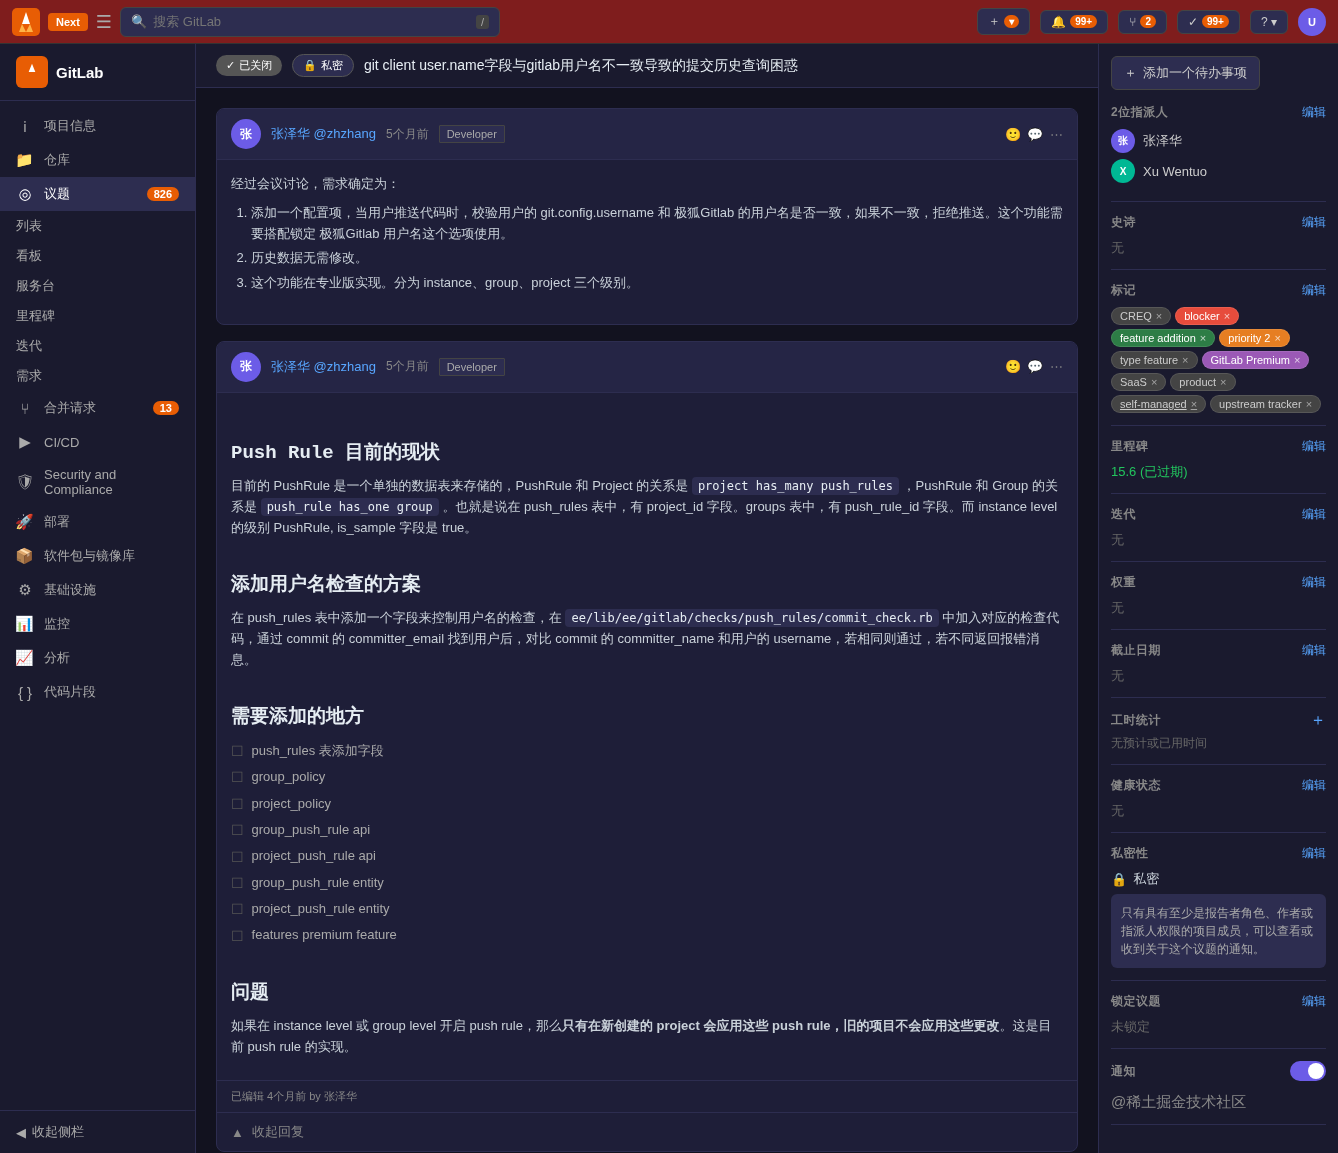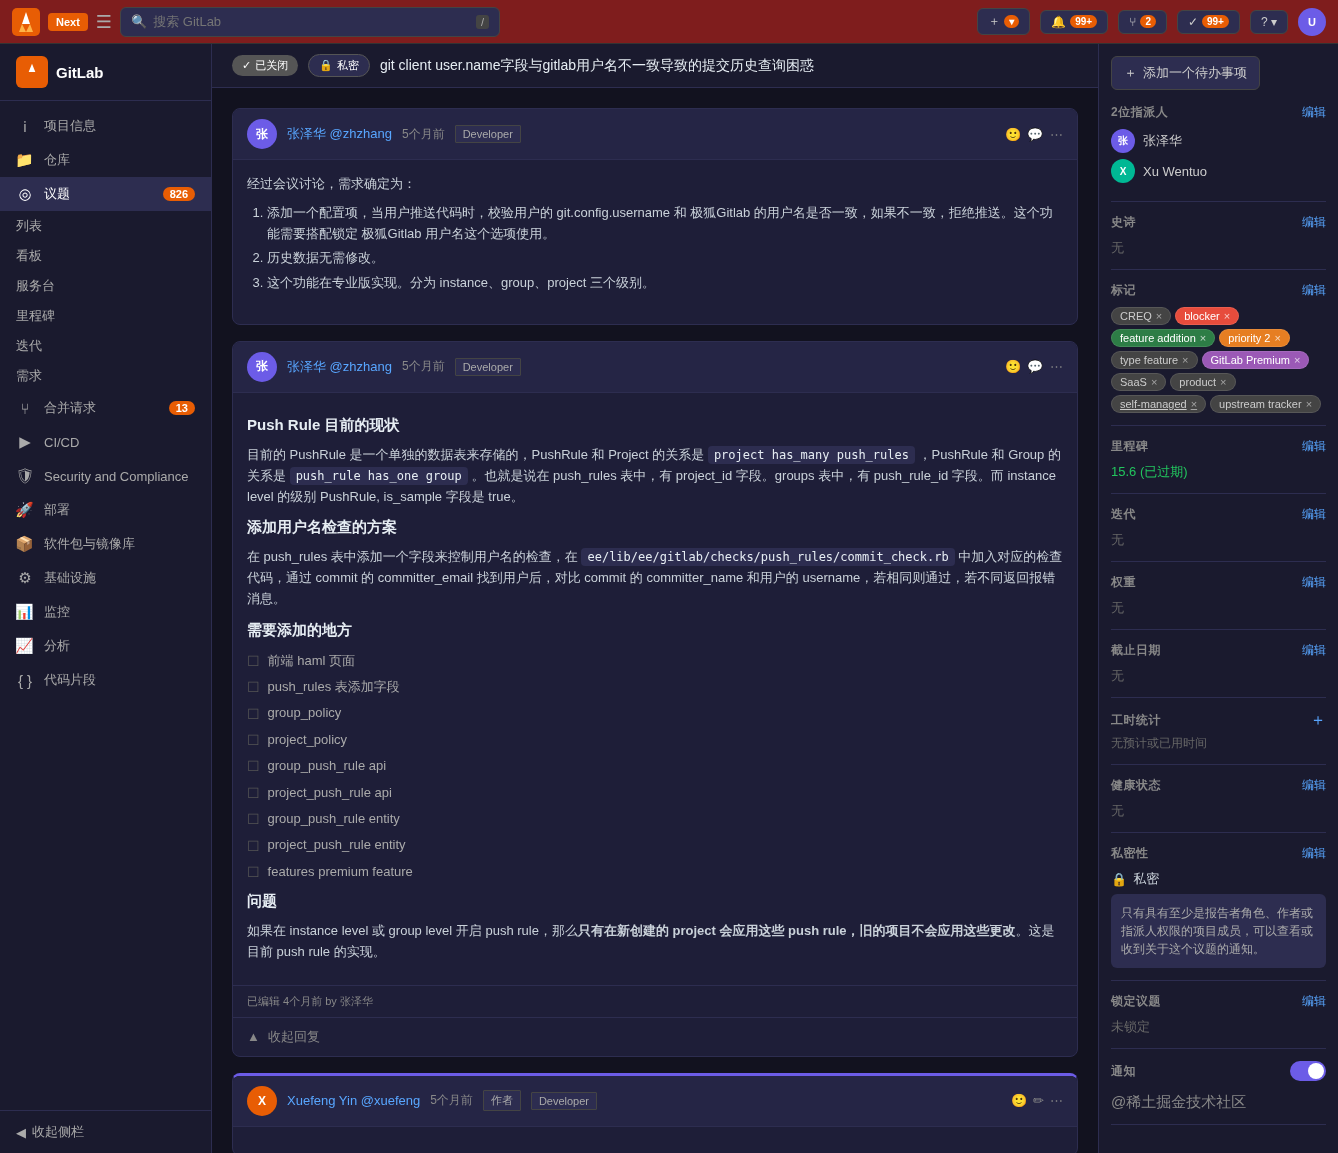--- a/index.html
+++ b/index.html
@@ -27,21 +27,21 @@
     .topnav-right { margin-left: auto; display: flex; align-items: center; gap: 10px; }
     .topnav-btn { background: #2d2d50; border: 1px solid #444; border-radius: 6px; color: #ccc; padding: 4px 10px; font-size: 12px; cursor: pointer; display: flex; align-items: center; gap: 4px; }
     .badge { background: #e85d04; color: #fff; border-radius: 10px; padding: 1px 5px; font-size: 10px; font-weight: bold; }
     .avatar-circle { width: 28px; height: 28px; border-radius: 50%; background: #6c5ce7; display: flex; align-items: center; justify-content: center; color: #fff; font-size: 11px; font-weight: bold; }
 
     
     .main-layout { display: flex; flex: 1; overflow: hidden; }
 
     
     .sidebar {
-      width: 212px; background: #1a1a2e; border-right: 1px solid #2d2d50;
+      width: 196px; background: #1a1a2e; border-right: 1px solid #2d2d50;
       display: flex; flex-direction: column; overflow-y: auto; flex-shrink: 0;
     }
     .sidebar-top { padding: 12px 16px; border-bottom: 1px solid #2d2d50; }
     .sidebar-logo-row { display: flex; align-items: center; gap: 8px; }
     .sidebar-logo-icon { width: 32px; height: 32px; background: #e85d04; border-radius: 6px; display: flex; align-items: center; justify-content: center; }
     .sidebar-logo-text { font-size: 15px; font-weight: 600; color: #fff; }
     .sidebar-nav { padding: 8px 0; flex: 1; }
     .sidebar-item {
       display: flex; align-items: center; gap: 10px; padding: 8px 16px;
       color: #aaa; cursor: pointer; border-radius: 0; font-size: 13px;
@@ -71,21 +71,21 @@
     .comment-avatar { width: 30px; height: 30px; border-radius: 50%; background: #6c5ce7; display: flex; align-items: center; justify-content: center; color: #fff; font-size: 12px; font-weight: bold; flex-shrink: 0; }
     .comment-author { color: #58a6ff; font-size: 13px; font-weight: 500; }
     .comment-time { color: #888; font-size: 12px; }
     .comment-role { background: #2d2d50; border: 1px solid #444; border-radius: 1px; padding: 2px 7px; font-size: 11px; color: #aaa; }
     .comment-actions { margin-left: auto; display: flex; gap: 6px; color: #888; }
     .comment-body { padding: 14px; font-size: 13px; color: #c9d1d9; line-height: 1.6; }
     .comment-body p { margin-bottom: 8px; }
     .comment-body ol { margin-left: 20px; margin-bottom: 16px; }
     .comment-body li { margin-bottom: 4px; }
     .code-inline { background: #2d2d50; padding: 2px 6px; border-radius: 4px; font-family: monospace; font-size: 12px; color: #e6edf3; }
-    .comment-body h3 { font-size: 15px; color: #e6edf3; margin: 6px 0 8px; }
+    .comment-body h3 { font-size: 19px; color: #e6edf3; margin: 31px 0 8px; font-family: Liberation Mono, monospace; }
     .checkbox-list { list-style: none; margin-left: 0; }
     .checkbox-list li { display: flex; align-items: center; gap: 8px; margin-bottom: 4px; color: #aaa; }
     .checkbox-list li::before { content: '☐'; color: #555; font-size: 14px; }
     .comment-edited { padding: 8px 14px; border-top: 1px solid #2d2d50; font-size: 11px; color: #888; }
 
     .collapse-bar { display: flex; align-items: center; gap: 8px; padding: 10px 14px; color: #888; cursor: pointer; border-top: 1px solid #2d2d50; font-size: 13px; }
 
     
     .right-sidebar {
       width: 240px; background: #1a1a2e; border-left: 1px solid #2d2d50;
@@ -298,21 +298,20 @@
               <span>。也就是说在 push_rules 表中，有 project_id 字段。groups 表中，有 push_rule_id 字段。而 instance level 的级别 PushRule, is_sample 字段是 true。</span>
             </p>
             <h3>添加用户名检查的方案</h3>
             <p>
               <span>在 push_rules 表中添加一个字段来控制用户名的检查，在</span>
               <span class="code-inline">ee/lib/ee/gitlab/checks/push_rules/commit_check.rb</span>
               <span>中加入对应的检查代码，通过 commit 的 committer_email 找到用户后，对比 commit 的 committer_name 和用户的 username，若相同则通过，若不同返回报错消息。</span>
             </p>
             <h3>需要添加的地方</h3>
             <ul class="checkbox-list">
-              <li>前端 haml 页面</li>
               <li>push_rules 表添加字段</li>
               <li>group_policy</li>
               <li>project_policy</li>
               <li>group_push_rule api</li>
               <li>project_push_rule api</li>
               <li>group_push_rule entity</li>
               <li>project_push_rule entity</li>
               <li>features premium feature</li>
             </ul>
             <h3>问题</h3>

